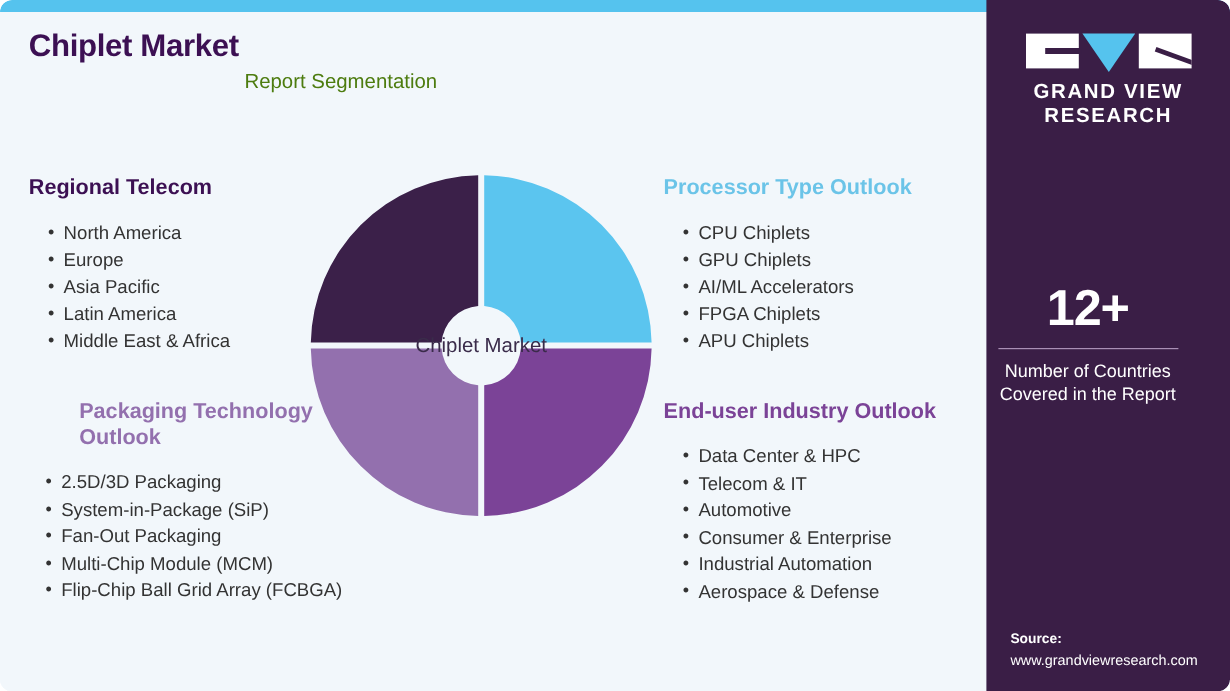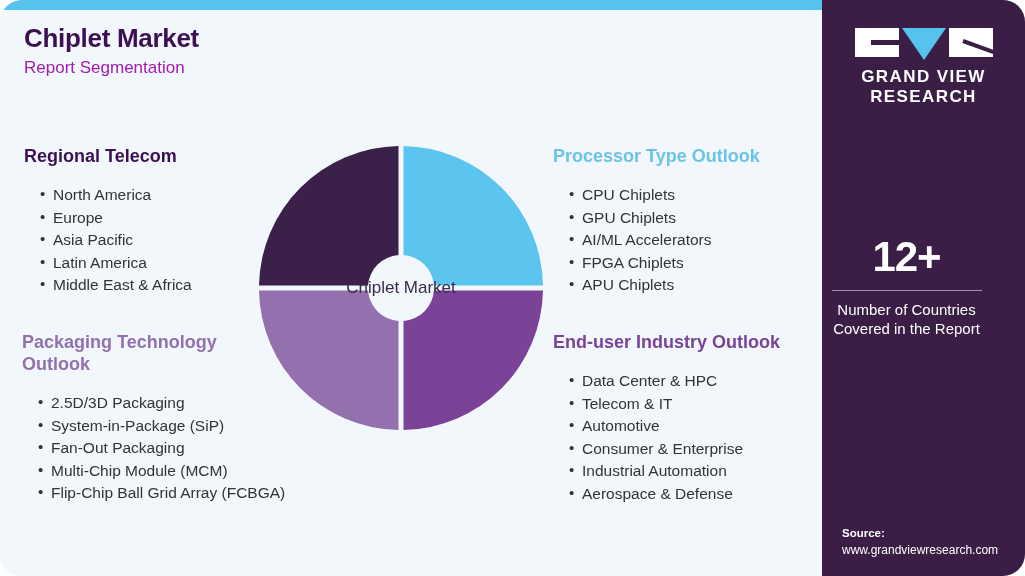--- a/index.html
+++ b/index.html
@@ -13,21 +13,21 @@
     font-family: "Liberation Sans", sans-serif;
     overflow: hidden;
   }
 
   .infographic {
     position: relative;
     width: 1025px;
     height: 576px;
     box-sizing: border-box;
     background: #F2F7FB;
-    border-radius: 22px;
+    border-radius: 10px;
     overflow: hidden;
   }
 
   
   .top-bar {
     position: absolute;
     top: 0; left: 0;
     width: 1025px;
     height: 10px;
     background: #55C3EE;
@@ -65,23 +65,24 @@
   .title {
     font-size: 26px;
     font-weight: bold;
     color: #3C1053;
     letter-spacing: -0.3px;
     line-height: 1.15;
     margin: 0;
   }
   .subtitle {
     font-size: 17px;
-    color: #a21caf;
+    color: #4d7c0f;
     margin: 4px 0 0 0;
     line-height: 1.2;
+    text-align: center;
   }
 
   
   .logo-block {
     position: absolute;
     top: 28px;
     left: 0;
     width: 203px;
     text-align: center;
   }
@@ -215,21 +216,21 @@
     left: 0;
     top: -1px;
     color: #333333;
     font-size: 15px;
   }
 
   #seg-regional { left: 24px; top: 146px; }
   #seg-regional .segment-heading { color: #3C1053; }
 
   #seg-packaging { left: 22px; top: 332px; width: 250px; }
-  #seg-packaging .segment-heading { color: #9370AE; }
+  #seg-packaging .segment-heading { color: #9370AE; margin-left: 44px; }
 
   #seg-processor { left: 553px; top: 146px; }
   #seg-processor .segment-heading { color: #6BC4E8; }
 
   #seg-enduser { left: 553px; top: 332px; }
   #seg-enduser .segment-heading { color: #7B4397; }
 
   
   .donut-wrap {
     position: absolute;

